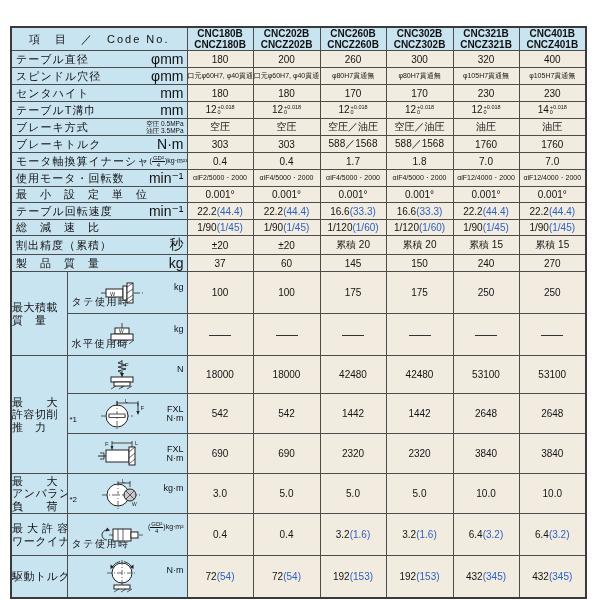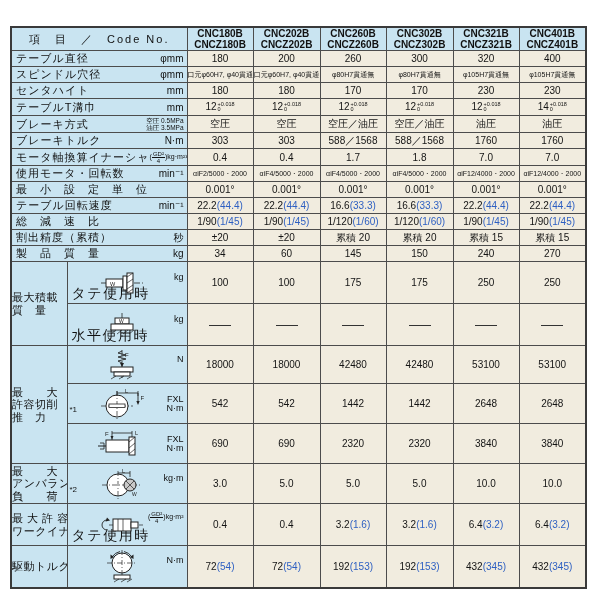--- a/index.html
+++ b/index.html
@@ -6,27 +6,27 @@
     font-family:"Liberation Sans","DejaVu Sans",sans-serif;color:#141414;}
   #spec-table{position:absolute;left:10px;top:26px;width:575px;
     border-collapse:collapse;table-layout:fixed;border:2px solid #3a3a3a;}
   #spec-table td,#spec-table th{border:1px solid #4c4c4c;padding:0;overflow:hidden;vertical-align:middle;}
   .hdr{background:#c9e4f1;}
   th.corner{font-size:11px;font-weight:normal;letter-spacing:2px;text-align:center;color:#111;}
   th.colh{font-weight:bold;font-size:10px;line-height:11px;text-align:center;color:#111;}
   td.lblcell,td.seccell,td.subcell{background:#c9e4f1;}
   .lflex{display:flex;justify-content:space-between;align-items:center;height:100%;padding:0 3px 0 4px;}
   .lab{font-size:11px;letter-spacing:1px;white-space:nowrap;color:#111;}
-  .unit{font-size:10px;color:#111;white-space:nowrap;}
+  .unit{font-size:14px;color:#111;white-space:nowrap;}
   .unit2{font-size:6.5px;line-height:7px;text-align:right;color:#111;}
   .unit2 i{display:block;font-style:normal;}
   .seccell{padding-left:3px;}
   .secline{font-size:11px;line-height:12.5px;white-space:nowrap;color:#111;letter-spacing:.5px;}
   .subwrap{position:relative;height:100%;width:100%;}
-  .subtext{position:absolute;left:4px;top:2px;font-size:14px;letter-spacing:1.5px;color:#111;white-space:nowrap;}
+  .subtext{position:absolute;left:4px;top:2px;font-size:10px;letter-spacing:1.5px;color:#111;white-space:nowrap;}
   .note{position:absolute;left:2px;top:1px;font-size:8px;color:#111;}
   .subicon{position:absolute;left:46%;top:50%;transform:translate(-50%,-50%);}
   .subicon.lower{top:60%;}
   .subunit{position:absolute;right:3px;bottom:1px;font-size:9px;color:#111;white-space:nowrap;}
   .subunit.mid{bottom:auto;top:50%;transform:translateY(-50%);line-height:9.5px;text-align:right;}
   .val{background:#f1ecdf;font-size:10px;text-align:center;color:#141414;white-space:nowrap;}
   .val.small{font-size:7px;}
   .blue{color:#2d5fc2;}
   .tolstack{display:inline-block;vertical-align:middle;margin-left:1px;}
   .tolstack b{display:block;font-weight:normal;font-size:5.5px;line-height:5.5px;text-align:left;}
@@ -235,21 +235,21 @@
         <td class="val">累積 15</td>
         <td class="val">累積 15</td>
       </tr>
       <tr style="height: 16px;">
         <td class="lblcell" colspan="2">
           <div class="lflex">
             <span class="lab">製　品　質　量</span>
             <span class="unit">kg</span>
           </div>
         </td>
-        <td class="val">34</td>
+        <td class="val">37</td>
         <td class="val">60</td>
         <td class="val">145</td>
         <td class="val">150</td>
         <td class="val">240</td>
         <td class="val">270</td>
       </tr>
       <tr style="height: 42px;">
         <td class="seccell" rowspan="2">
           <div class="secline">最大積載</div>
           <div class="secline">質　量</div>

